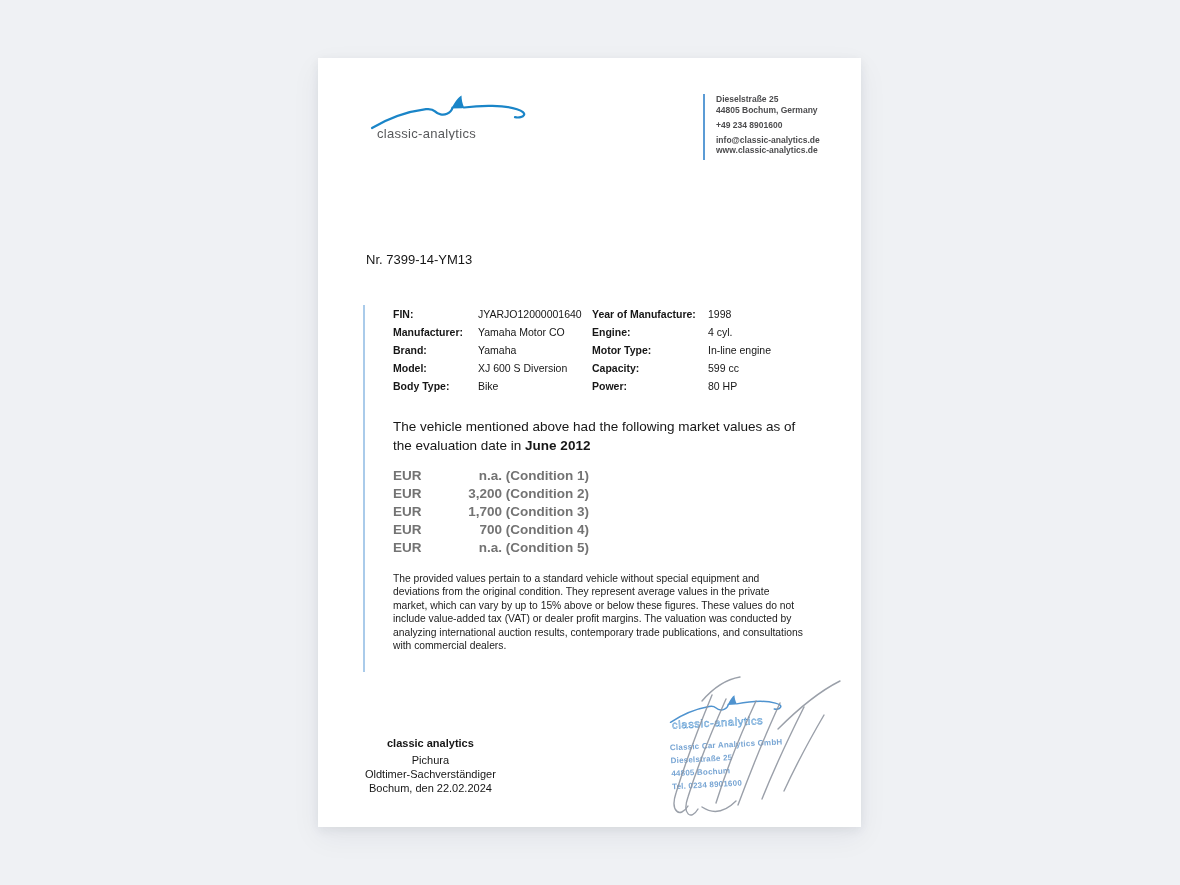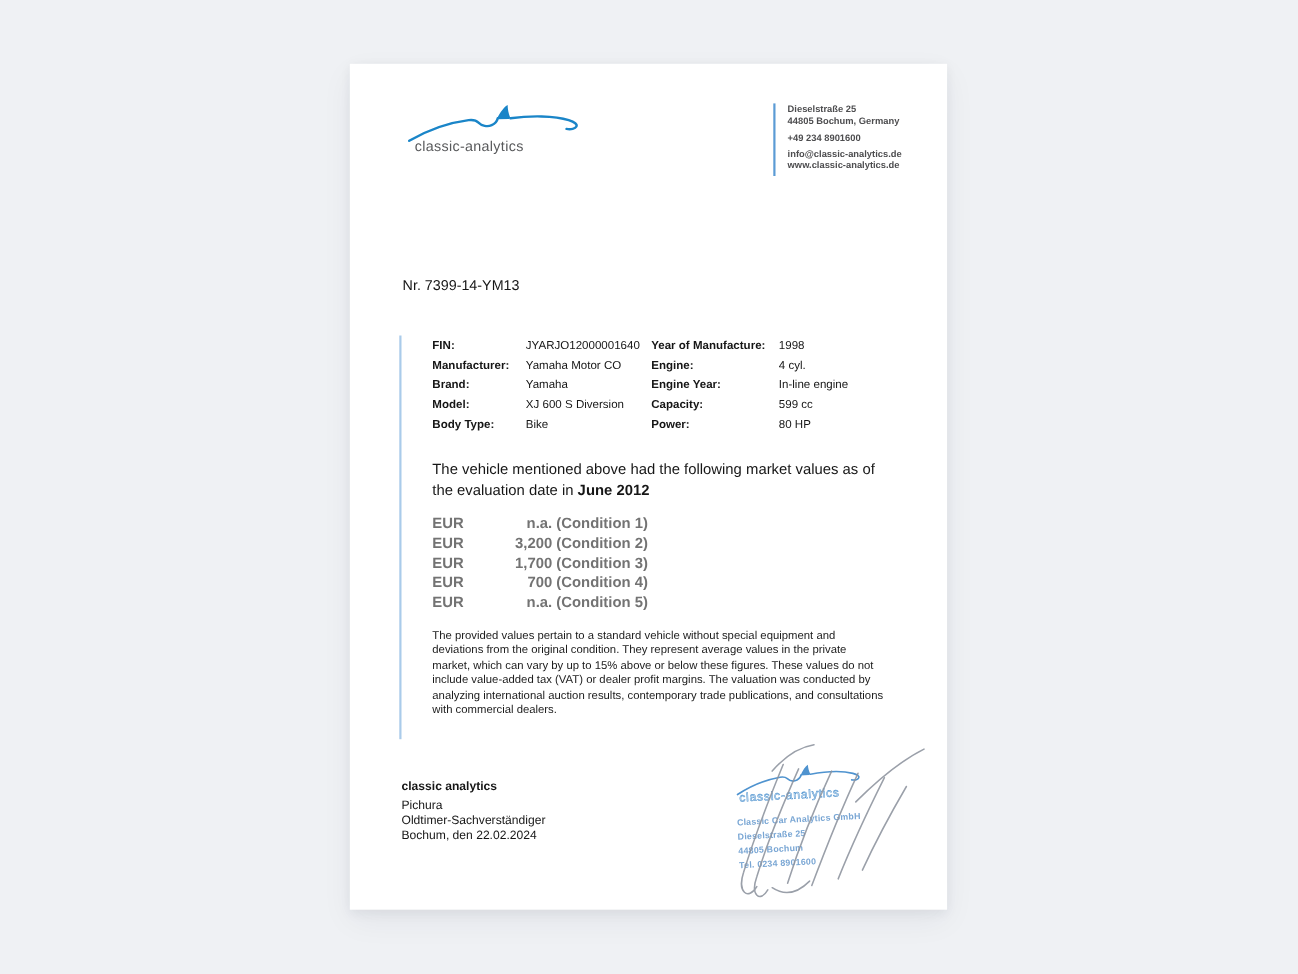--- a/index.html
+++ b/index.html
@@ -60,21 +60,21 @@
     color:#737373;
   }
   .val-row .right { margin-left:auto; text-align:center; }
   
   .disclaimer {
     position:absolute; left:75px; top:514px; width:413px;
     font-size:10.3px; line-height:13.4px; color:#1b1b1b;
   }
   .disclaimer p + p { margin-top:7px; }
   
-  .signatory { position:absolute; left:47px; top:651px; font-size:11px; color:#161616; }
+  .signatory { position:absolute; left:47px; top:679px; font-size:11px; color:#161616;text-align:center; }
   .signatory .company { font-weight:700; margin-bottom:5px; }
   .signatory .line { line-height:13.8px; }
   
   .stamp { position:absolute; left:340px; top:613px; width:190px; height:150px; }
   .stamp-inner { position:absolute; left:0; top:0; width:100%; height:100%; transform:rotate(-3deg); }
   .stamp-logo { position:absolute; left:8px; top:22px; width:124px; height:34px; }
   .stamp-lines {
     position:absolute; left:12px; top:66px;
     font-size:8px; font-weight:700; line-height:13px; color:#79a6d4;
     letter-spacing:.2px;
@@ -119,21 +119,21 @@
     <div class="lbl">Year of Manufacture:</div>
     <div class="val">1998</div>
 
     <div class="lbl">Manufacturer:</div>
     <div class="val">Yamaha Motor CO</div>
     <div class="lbl">Engine:</div>
     <div class="val">4 cyl.</div>
 
     <div class="lbl">Brand:</div>
     <div class="val">Yamaha</div>
-    <div class="lbl">Engine Year:</div>
+    <div class="lbl">Motor Type:</div>
     <div class="val">In-line engine</div>
 
     <div class="lbl">Model:</div>
     <div class="val">XJ 600 S Diversion</div>
     <div class="lbl">Capacity:</div>
     <div class="val">599 cc</div>
 
     <div class="lbl">Body Type:</div>
     <div class="val">Bike</div>
     <div class="lbl">Power:</div>

